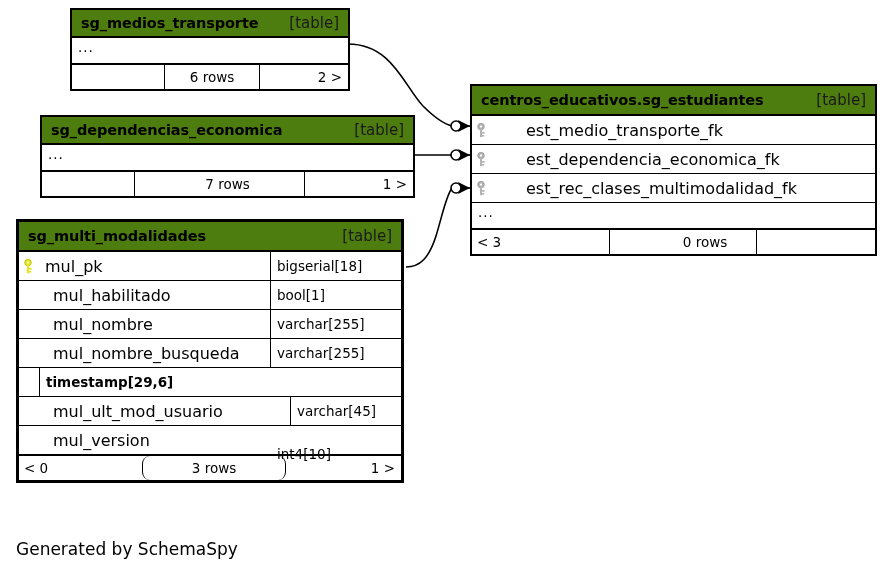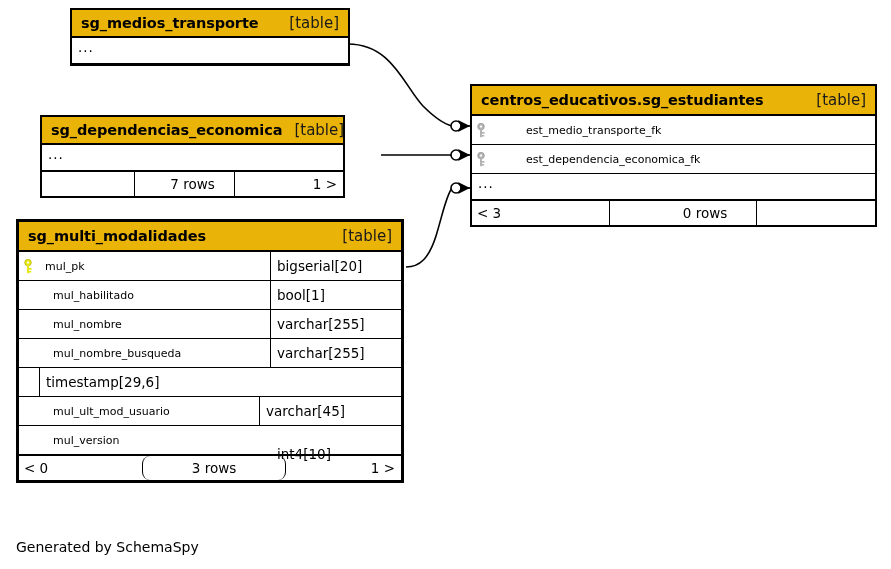--- a/index.html
+++ b/index.html
@@ -36,21 +36,21 @@
   }
   .entity.thick {
     border-width: 3px;
   }
 
   .ent-header {
     display: flex;
     align-items: center;
     justify-content: space-between;
     box-sizing: border-box;
-    background: #eab308;
+    background: #4d7c0f;
     border-bottom: 2px solid #000000;
     padding: 0 9px;
     height: 28px;
   }
   .ent-title {
     font-weight: bold;
     font-size: 14.5px;
     white-space: nowrap;
     letter-spacing: -0.1px;
   }
@@ -69,21 +69,21 @@
     height: 29px;
   }
   .ent-row:last-child { border-bottom: none; }
 
   .cell-name {
     flex: 1 1 auto;
     display: flex;
     align-items: center;
     box-sizing: border-box;
     padding-left: 6px;
-    font-size: 11px;
+    font-size: 16px;
     white-space: nowrap;
     overflow: hidden;
   }
   .cell-type {
     flex: 0 0 auto;
     display: flex;
     align-items: center;
     box-sizing: border-box;
     border-left: 1.5px solid #000000;
     padding-left: 6px;
@@ -129,21 +129,21 @@
     font-size: 13.5px;
     white-space: nowrap;
     overflow: hidden;
   }
   .foot-left   { justify-content: flex-start; padding-left: 5px; }
   .foot-center { justify-content: center; border-left: 1.5px solid #000000; border-right: 1.5px solid #000000; }
   .foot-right  { justify-content: flex-end; padding-right: 6px; }
 
   .footer-note {
     position: absolute;
-    font-size: 14px;
+    font-size: 17px;
     color: #000000;
     white-space: nowrap;
   }
 
   .key-icon { display: block; }
 </style>
 </head>
 <body>
 
 <svg id="edges" viewBox="0 0 891 569" width="891" height="569">
@@ -170,23 +170,28 @@
 </svg>
 
 <div class="entity" style="left:70px; top:8px; width:280px;">
   <div class="ent-header">
     <span class="ent-title">sg_medios_transporte</span>
     <span class="ent-tag">[table]</span>
   </div>
   <div class="ellipsis-row">
     <span class="dots">...</span>
   </div>
+  <div class="ent-footer">
+    <div class="foot-cell foot-left" style="width:92px;"></div>
+    <div class="foot-cell foot-center" style="flex:1 1 auto;">6 rows</div>
+    <div class="foot-cell foot-right" style="width:88px;">2 &gt;</div>
+  </div>
 </div>
 
-<div class="entity" style="left:40px; top:115px; width:305px;">
+<div class="entity" style="left:40px; top:115px; width:375px;">
   <div class="ent-header">
     <span class="ent-title">sg_dependencias_economica</span>
     <span class="ent-tag">[table]</span>
   </div>
   <div class="ellipsis-row">
     <span class="dots">...</span>
   </div>
   <div class="ent-footer">
     <div class="foot-cell foot-left" style="width:92px;"></div>
     <div class="foot-cell foot-center" style="flex:1 1 auto;padding-left:16px;">7 rows</div>
@@ -204,21 +209,21 @@
     <span class="keyslot">
       <svg class="key-icon" width="11" height="15" viewBox="0 0 11 15" aria-hidden="true">
         <circle cx="4" cy="3.6" r="3.3" fill="#e8e818" stroke="#b8b80f" stroke-width="0.8"></circle>
         <circle cx="4" cy="3.6" r="1.1" fill="#ffffff"></circle>
         <rect x="3" y="6" width="2" height="8.2" fill="#e8e818"></rect>
         <rect x="5" y="9" width="2.6" height="1.7" fill="#e8e818"></rect>
         <rect x="5" y="12" width="2.2" height="1.6" fill="#e8e818"></rect>
       </svg>
     </span>
     <span class="cell-name">mul_pk</span>
-    <span class="cell-type" style="width:131px;">bigserial[20]</span>
+    <span class="cell-type" style="width:131px;">bigserial[18]</span>
   </div>
 
 
   <div class="ent-row">
     <span class="keyslot"></span>
     <span class="cell-name namepad">mul_habilitado</span>
     <span class="cell-type" style="width:131px;">bool[1]</span>
   </div>
 
   <div class="ent-row">
@@ -228,27 +233,27 @@
   </div>
 
   <div class="ent-row">
     <span class="keyslot"></span>
     <span class="cell-name namepad">mul_nombre_busqueda</span>
     <span class="cell-type" style="width:131px;">varchar[255]</span>
   </div>
 
   <div class="ent-row">
     <span class="keyslot"></span>
-    <span class="cell-type" style="width:131px;">timestamp[29,6]</span>
+    <span class="cell-type" style="width:131px;font-weight:bold;">timestamp[29,6]</span>
   </div>
 
   <div class="ent-row">
     <span class="keyslot"></span>
     <span class="cell-name namepad">mul_ult_mod_usuario</span>
-    <span class="cell-type" style="width:142px;">varchar[45]</span>
+    <span class="cell-type" style="width:111px;">varchar[45]</span>
   </div>
 
   <div class="ent-row">
     <span class="keyslot"></span>
     <span class="cell-name namepad">mul_version</span>
     <span class="cell-type" style="width:131px;margin-top:28px;">int4[10]</span>
   </div>
 
   <div class="ent-footer">
     <div class="foot-cell foot-left" style="width:123px;">&lt; 0</div>
@@ -282,20 +287,32 @@
         <circle cx="4" cy="3.6" r="3.3" fill="#b3b3b3" stroke="#9a9a9a" stroke-width="0.8"></circle>
         <circle cx="4" cy="3.6" r="1.1" fill="#ffffff"></circle>
         <rect x="3" y="6" width="2" height="8.2" fill="#b3b3b3"></rect>
         <rect x="5" y="9" width="2.6" height="1.7" fill="#b3b3b3"></rect>
         <rect x="5" y="12" width="2.2" height="1.6" fill="#b3b3b3"></rect>
       </svg>
     </span>
     <span class="cell-name namepad-wide">est_dependencia_economica_fk</span>
   </div>
 
+  <div class="ent-row">
+    <span class="keyslot">
+      <svg class="key-icon" width="11" height="15" viewBox="0 0 11 15" aria-hidden="true">
+        <circle cx="4" cy="3.6" r="3.3" fill="#b3b3b3" stroke="#9a9a9a" stroke-width="0.8"></circle>
+        <circle cx="4" cy="3.6" r="1.1" fill="#ffffff"></circle>
+        <rect x="3" y="6" width="2" height="8.2" fill="#b3b3b3"></rect>
+        <rect x="5" y="9" width="2.6" height="1.7" fill="#b3b3b3"></rect>
+        <rect x="5" y="12" width="2.2" height="1.6" fill="#b3b3b3"></rect>
+      </svg>
+    </span>
+    <span class="cell-name namepad-wide">est_rec_clases_multimodalidad_fk</span>
+  </div>
 
   <div class="ellipsis-row">
     <span class="dots">...</span>
   </div>
 
   <div class="ent-footer">
     <div class="foot-cell foot-left" style="width:137px;">&lt; 3</div>
     <div class="foot-cell foot-center" style="flex:1 1 auto;padding-left:44px;">0 rows</div>
     <div class="foot-cell foot-right" style="width:118px;"></div>
   </div>

